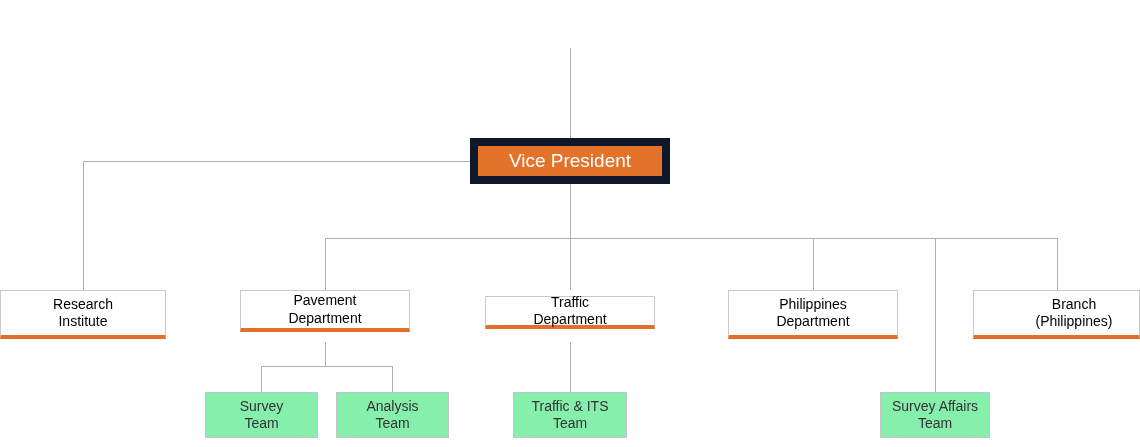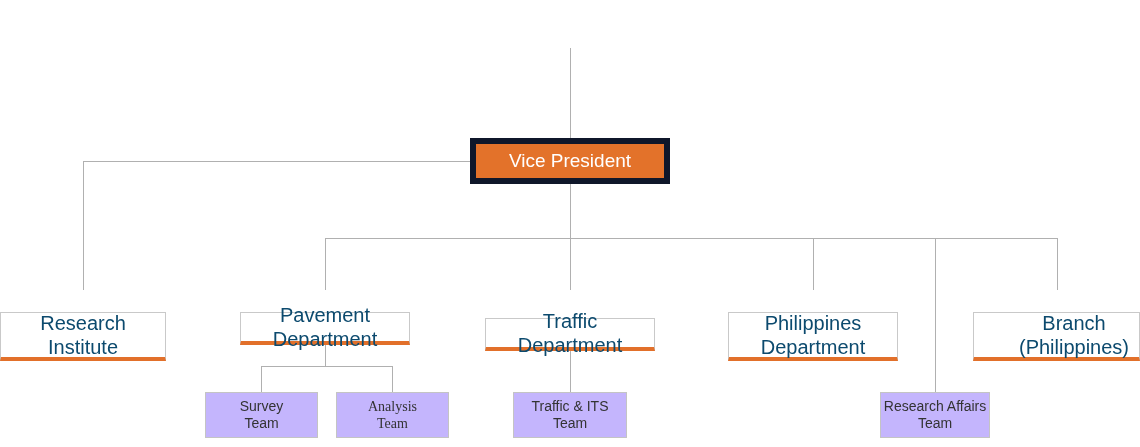--- a/index.html
+++ b/index.html
@@ -30,36 +30,35 @@
   
   .node.exec-top{
     background:#2b2b84;
     border:4px solid #3f3f99;
     color:#ffffff;
     font-size:19px;
   }
   
   .node.exec-sub{
     background:#e3722a;
-    border:6px solid #0f172a;
+    border:8px solid #0f172a;
     color:#ffffff;
     font-size:19px;
   }
   
   .node.dept{
     background:#ffffff;
     border:1px solid #c9c9c9;
     border-bottom:4px solid #e2702a;
-    color:#0c4a6e;
-    font-size:20px;
-    margin-top:22px;
+    color:#000000;
+    font-size:14px;
   }
   
   .node.team{
-    background:#c4b5fd;
+    background:#86efac;
     border:1px solid #c4c4c4;
     color:#333333;
     font-size:14px;
   }
   .node span{display:block;white-space:pre-line;}
 </style>
 </head>
 <body>
 
 <div id="chart">
@@ -90,21 +89,21 @@
 
   <div class="node exec-sub" style="left:470px;top:138px;width:200px;height:46px;">
     <span>Vice President</span>
   </div>
 
   <div class="node dept" style="left:0px;top:290px;width:166px;height:49px;">
     <span>Research
 Institute</span>
   </div>
 
-  <div class="node dept" style="left:240px;top:290px;width:170px;height:33px;">
+  <div class="node dept" style="left:240px;top:290px;width:170px;height:42px;">
     <span>Pavement
 Department</span>
   </div>
 
   <div class="node dept" style="left:485px;top:296px;width:170px;height:33px;text-align:center;">
     <span>Traffic
 Department</span>
   </div>
 
   <div class="node dept" style="left:728px;top:290px;width:170px;height:49px;">
@@ -115,28 +114,28 @@
   <div class="node dept" style="left:973px;top:290px;width:167px;height:49px;padding-left:35px;">
     <span>Branch
 (Philippines)</span>
   </div>
 
   <div class="node team" style="left:205px;top:392px;width:113px;height:46px;">
     <span>Survey
 Team</span>
   </div>
 
-  <div class="node team" style="left:336px;top:392px;width:113px;height:46px;font-family:Liberation Serif, serif;">
+  <div class="node team" style="left:336px;top:392px;width:113px;height:46px;">
     <span>Analysis
 Team</span>
   </div>
 
   <div class="node team" style="left:513px;top:392px;width:114px;height:46px;">
     <span>Traffic &amp; ITS
 Team</span>
   </div>
 
   <div class="node team" style="left:880px;top:392px;width:110px;height:46px;">
-    <span>Research Affairs
+    <span>Survey Affairs
 Team</span>
   </div>
 
 </div>
 
 </body></html>

